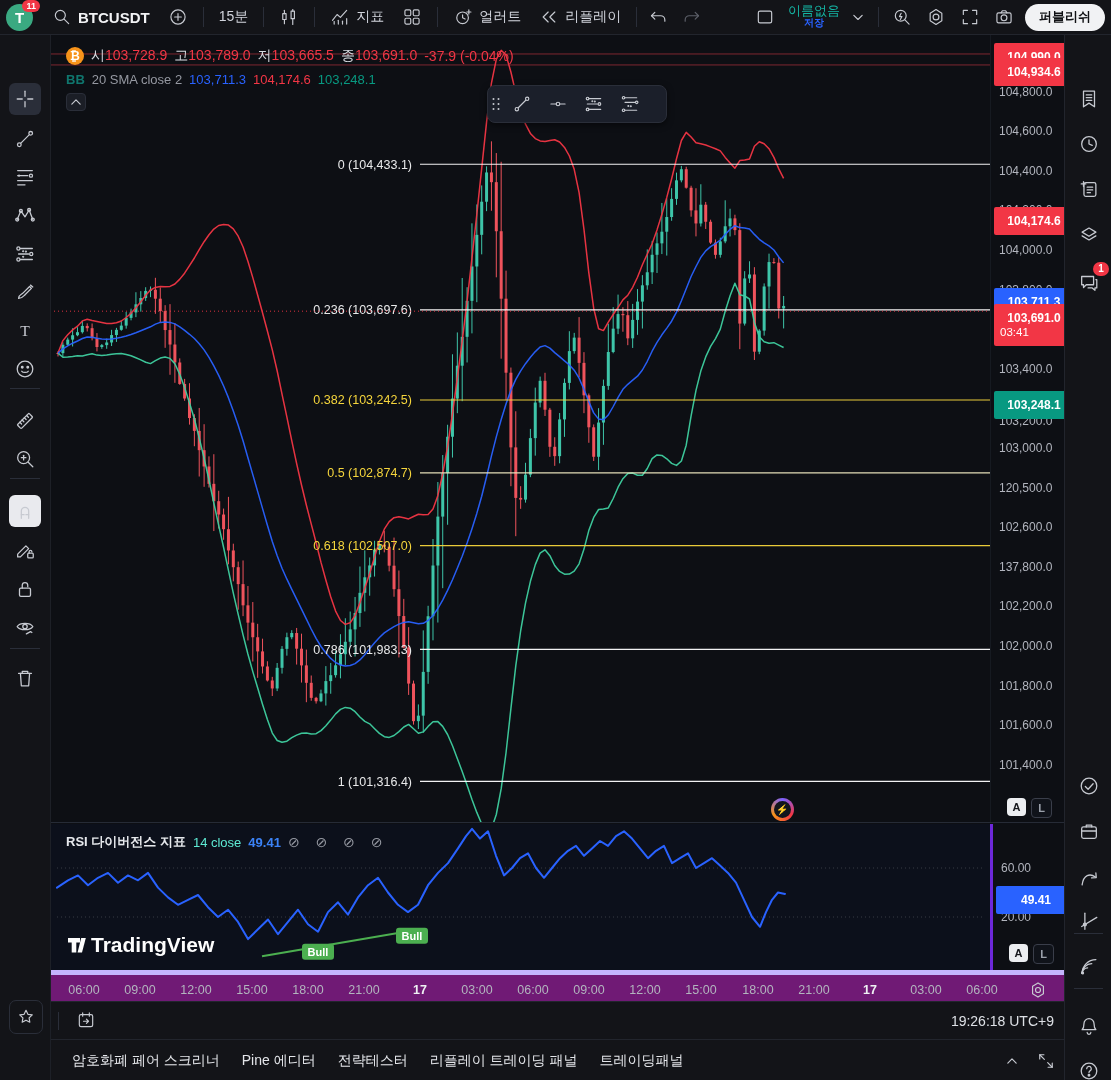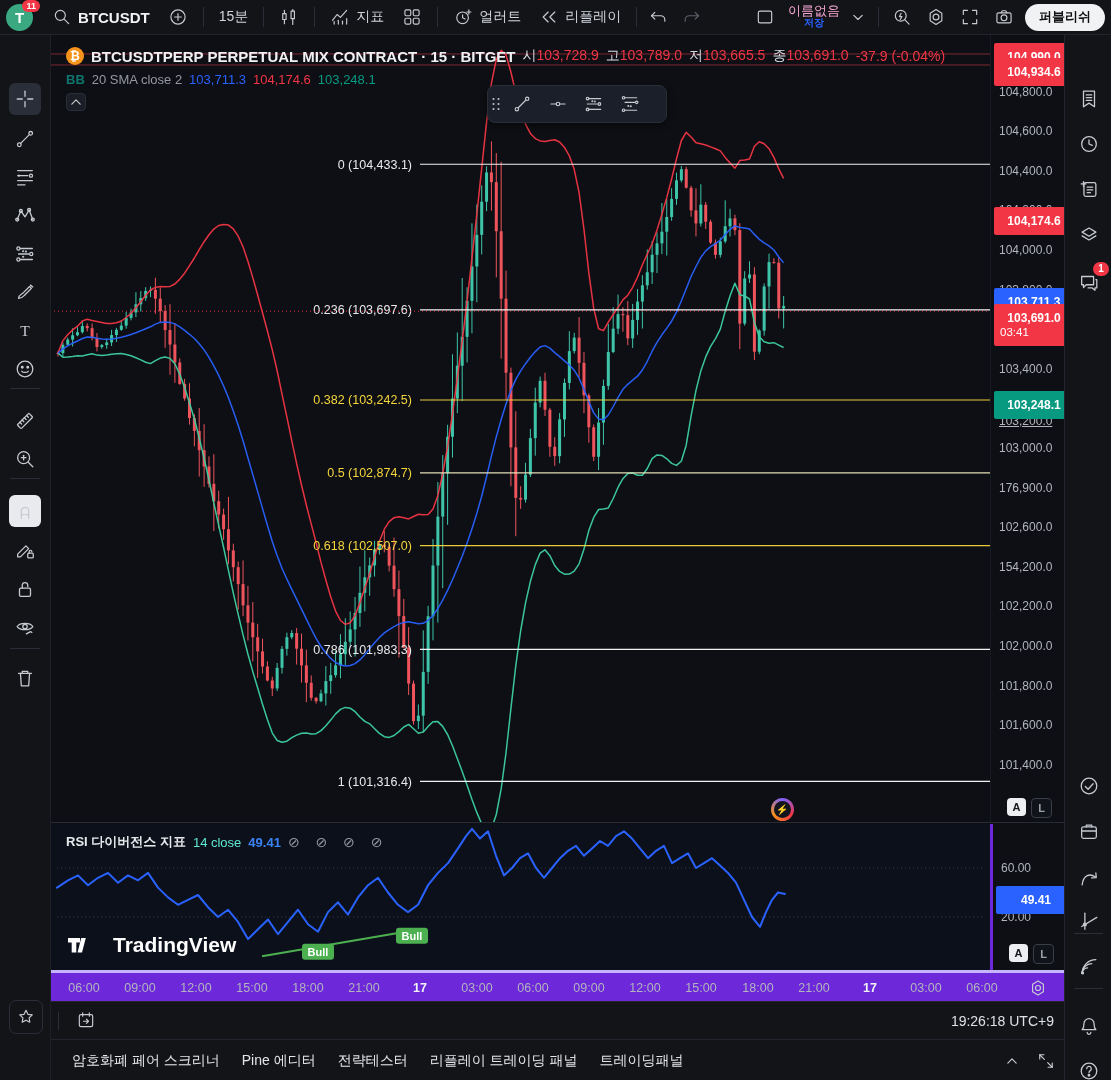--- a/index.html
+++ b/index.html
@@ -12,21 +12,21 @@
   .tbtn{display:flex;align-items:center;gap:6px;padding:0 9px;height:28px;border-radius:5px;
         color:#d1d4dc;font-size:14px;cursor:pointer;white-space:nowrap;}
   .ic{display:inline-flex;align-items:center;justify-content:center;color:#c7cad1;}
   .ic svg{display:block;}
   #avatar{position:relative;width:27px;height:27px;border-radius:50%;background:#3aa981;color:#fff;
           font-weight:bold;font-size:15px;display:flex;align-items:center;justify-content:center;margin:0 10px 0 6px;}
   #avatar .badge{position:absolute;top:-4px;right:-7px;background:#f23645;color:#fff;font-size:9px;
           font-weight:bold;border-radius:8px;padding:1px 4px;line-height:10px;}
   #symbol-name{font-weight:bold;font-size:15px;color:#f2f3f5;}
   #layout-name-wrap{display:flex;flex-direction:column;align-items:center;line-height:12px;padding:0 4px;}
-  #layout-name{font-size:13px;color:#f9a8d4;}
+  #layout-name{font-size:13px;color:#14b8a6;}
   #save-label{font-size:10px;color:#2962ff;font-weight:bold;}
   #publish-btn{background:#f1f2f4;color:#101114;font-weight:bold;font-size:13px;border-radius:14px;
           height:27px;display:flex;align-items:center;padding:0 14px;margin:0 6px 0 4px;cursor:pointer;}
   .dim{color:#5d6069;}
   
   #lefttb{position:absolute;left:0;top:34px;width:50px;height:1046px;background:#131418;z-index:20;
           border-right:1px solid #1d2027;}
   .ltool{position:absolute;left:9px;width:32px;height:32px;border-radius:6px;display:flex;
          align-items:center;justify-content:center;color:#b8bcc6;cursor:pointer;}
   .ltool.sel{background:#2a2e39;color:#eceff4;}
@@ -76,25 +76,25 @@
   .axbtn.on{background:#eceef1;color:#14161b;}
   .axbtn.off{background:#10131a;color:#9aa0aa;border:1px solid #3a3e4a;}
   
   #rsi-axis{position:absolute;left:990px;top:824px;width:74px;height:146px;z-index:6;border-left:3px solid #6d28d9;}
   #rsi-legend{position:absolute;left:66px;top:833px;z-index:10;display:flex;align-items:center;gap:7px;
         font-size:13px;white-space:nowrap;}
   #rsi-title{color:#e6e8ec;font-weight:bold;}
   #rsi-params{color:#5eead4;}
   #rsi-val{color:#3b82f6;font-weight:bold;}
   .nullic{color:#9598a1;font-size:14px;letter-spacing:6px;}
-  #watermark{position:absolute;left:66px;top:933px;z-index:9;display:flex;align-items:center;gap:23px;
+  #watermark{position:absolute;left:66px;top:933px;z-index:9;display:flex;align-items:center;gap:1px;
         color:#fdfdfd;font-size:21px;font-weight:bold;}
   
-  #time-axis{position:absolute;left:50px;top:970px;width:1014px;height:31px;background:#6d28d9;
-        border-top:3px solid #c4b5fd;z-index:6;text-align:center;}
+  #time-axis{position:absolute;left:50px;top:970px;width:1014px;height:31px;background:#701a75;
+        border-top:5px solid #c4b5fd;z-index:6;text-align:center;}
   .tlabel{position:absolute;top:8px;font-size:12.5px;color:#b2b5be;transform:translateX(-50%);white-space:nowrap;}
   .tlabel.bold{color:#eef0f3;font-weight:bold;}
   #axis-gear{position:absolute;left:978px;top:5px;color:#b8bcc6;}
   
   #range-bar{position:absolute;left:50px;top:1001px;width:1014px;height:38px;background:#131418;
         border-top:1px solid #22252d;display:flex;align-items:center;z-index:6;}
   .rbtn{padding:4px 8px;margin:0 1px;font-size:13.5px;color:#c9ccd3;border-radius:4px;cursor:pointer;}
   #range-sep{width:1px;height:18px;background:#2a2e39;margin:0 8px;}
   #clock{position:absolute;right:10px;font-size:14px;color:#dde0e5;}
   
@@ -883,21 +883,20 @@
       <polyline points="7,63.6 18,56.3 28,51.4 38,61.2 48,53.8 58,48.9 68,58.7 78,51.4 88,56.3 98,48.9 108,63.6 118,73.4 128,80.8 138,75.8 148,71.0 158,83.2 168,93.0 178,85.7 188,97.9 198,115.1 208,105.3 218,95.5 228,110.2 238,97.9 248,85.7 258,100.3 268,107.7 278,88.1 288,78.3 298,90.6 308,73.4 318,61.2 328,53.8 338,68.5 348,80.8 358,88.1 368,80.8 378,61.2 388,48.9 398,39.1 408,24.4 416,12.1 422,4.8 430,14.6 438,7.3 446,31.8 454,51.4 462,44.0 470,34.2 478,29.3 486,44.0 494,53.8 502,44.0 510,34.2 518,26.8 526,21.9 534,31.8 542,24.4 550,17.0 558,21.9 566,12.1 574,7.3 582,14.6 590,24.4 598,34.2 606,26.8 614,21.9 622,39.1 630,34.2 638,29.3 646,44.0 654,39.1 662,34.2 670,41.5 678,48.9 686,58.7 694,75.8 702,93.0 710,102.8 716,88.1 722,75.8 728,68.5 735,69.9" fill="none" stroke="#2962ff" stroke-width="2" stroke-linejoin="round" stroke-linecap="round"></polyline>
       <rect x="252" y="119.79" width="32" height="16" rx="3" fill="#4caf50"></rect>
       <text x="268" y="131.79000000000002" text-anchor="middle" font-size="11" font-weight="bold" fill="#fff" font-family="Liberation Sans, sans-serif">Bull</text>
       <rect x="346" y="103.86500000000001" width="32" height="16" rx="3" fill="#4caf50"></rect>
       <text x="362" y="115.86500000000001" text-anchor="middle" font-size="11" font-weight="bold" fill="#fff" font-family="Liberation Sans, sans-serif">Bull</text>
     </svg>
 
   <div id="legend">
     <div id="legend-row1">
       <span id="coin">₿</span>
-      <span id="legend-title">BTCUSDTPERP PERPETUAL MIX CONTRACT · 15 · BITGET</span>
       <span class="ohlc"><span class="k">시</span><span>103,728.9</span></span>
       <span class="ohlc"><span class="k">고</span><span>103,789.0</span></span>
       <span class="ohlc"><span class="k">저</span><span>103,665.5</span></span>
       <span class="ohlc"><span class="k">종</span><span>103,691.0</span></span>
       <span class="ohlc">-37.9 (-0.04%)</span>
     </div>
     <div id="legend-row2">
       <span id="bb-name">BB</span>
       <span id="bb-params">20 SMA close 2</span>
       <span style="color:#2962ff">103,711.3</span>
@@ -976,25 +975,25 @@
 
   <div id="price-axis">
       <div class="tick" style="top: 50.6px;">104,800.0</div>
       <div class="tick" style="top: 90.2px;">104,600.0</div>
       <div class="tick" style="top: 129.8px;">104,400.0</div>
       <div class="tick" style="top: 169.4px;">104,200.0</div>
       <div class="tick" style="top: 209px;">104,000.0</div>
       <div class="tick" style="top: 248.6px;">103,800.0</div>
       <div class="tick" style="top: 288.2px;">103,600.0</div>
       <div class="tick" style="top: 327.8px;">103,400.0</div>
-      <div class="tick" style="top: 380px; text-decoration: underline;">103,200.0</div>
+      <div class="tick" style="top: 380px;">103,200.0</div>
       <div class="tick" style="top: 407px;">103,000.0</div>
-      <div class="tick" style="top: 446.6px;">176,900.0</div>
+      <div class="tick" style="top: 446.6px;">120,500.0</div>
       <div class="tick" style="top: 486.2px;">102,600.0</div>
-      <div class="tick" style="top: 525.8px;">154,200.0</div>
+      <div class="tick" style="top: 525.8px;">137,800.0</div>
       <div class="tick" style="top: 565.4px;">102,200.0</div>
       <div class="tick" style="top: 605px;">102,000.0</div>
       <div class="tick" style="top: 644.6px;">101,800.0</div>
       <div class="tick" style="top: 684.2px;">101,600.0</div>
       <div class="tick" style="top: 723.8px;">101,400.0</div>
       <div class="pbadge" style="background: rgb(242, 54, 69); top: 8.98px;">104,990.0</div>
       <div class="pbadge" style="background: rgb(242, 54, 69); top: 23.9492px;">104,934.6</div>
       <div class="pbadge" style="background: rgb(242, 54, 69); top: 173.429px;">104,174.6</div>
       <div class="pbadge" style="background: rgb(41, 98, 255); top: 254.163px;">103,711.3</div>
       <div class="pbadge" style="background: rgb(242, 54, 69); top: 270.182px; text-align: center;">103,691.0<div style="font-weight: normal; font-size: 11.5px; text-align: left; padding-left: 6px;">03:41</div></div>

